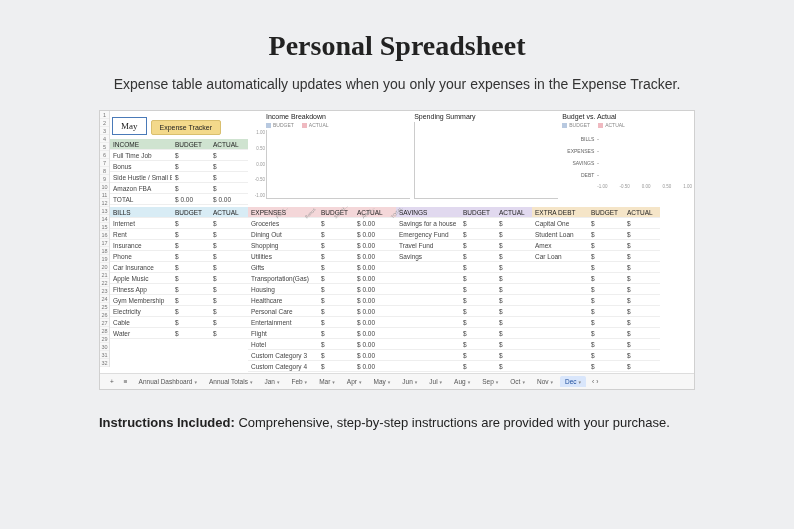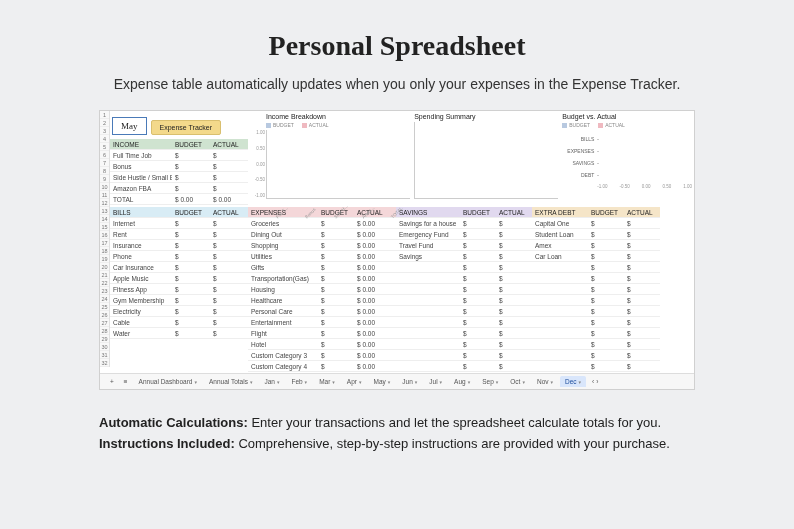--- a/index.html
+++ b/index.html
@@ -534,15 +534,14 @@
         <span class="tab">Oct<span class="arr">▾</span></span>
         <span class="tab">Nov<span class="arr">▾</span></span>
         <span class="tab active">Dec<span class="arr">▾</span></span>
       </span>
     <span style="margin-left:4px">‹</span>
     <span>›</span>
   </div>
 </div>
 
 <div class="features" id="features">
-    <p><b>Automatic Calculations:</b> Enter your transactions and let the spreadsheet calculate totals for you.</p>
     <p><b>Instructions Included:</b> Comprehensive, step-by-step instructions are provided with your purchase.</p>
   </div>
 
 </body></html>

